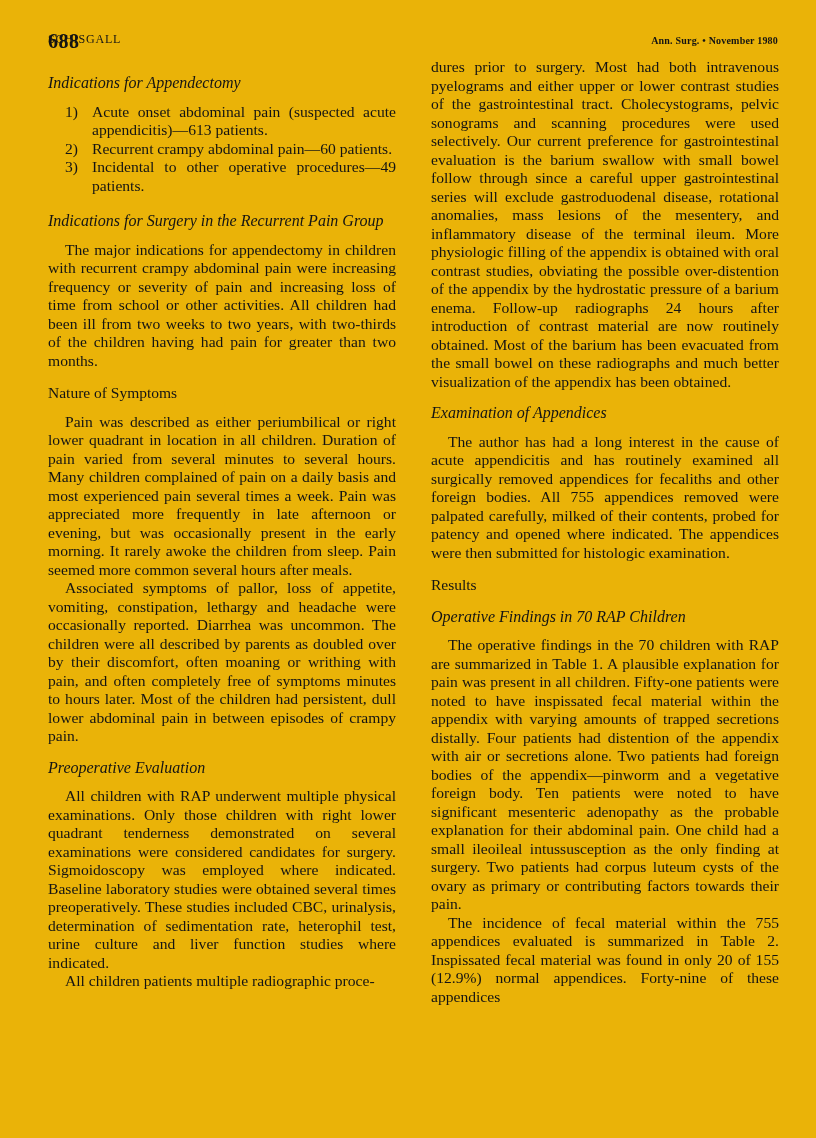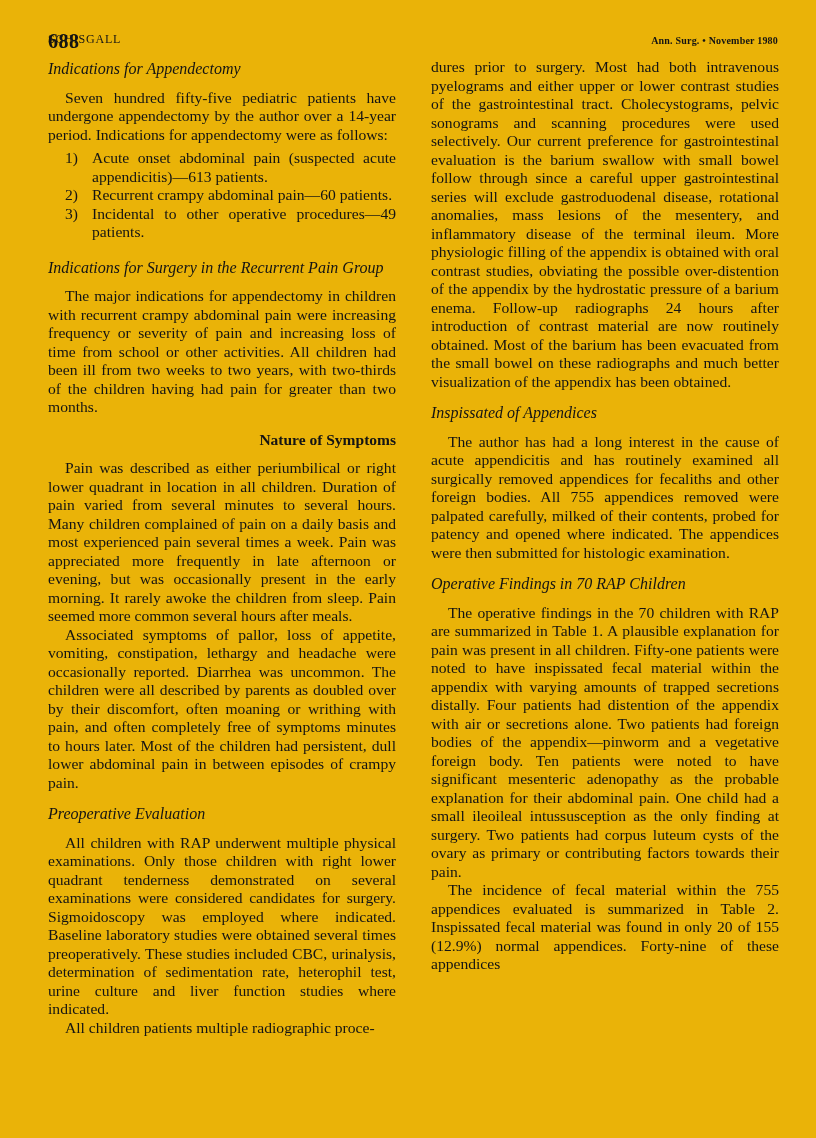--- a/index.html
+++ b/index.html
@@ -59,25 +59,25 @@
     font-size: 15.6px;
     line-height: 18.5px;
     text-align: justify;
   }
   .h-italic {
     font-style: italic;
     font-size: 16px;
     margin: 13px 0 10px 0;
     text-align: left;
   }
-  .h-italic.first { margin-top: 2px; }
+  .h-italic.first { margin-top: 16px; }
   .h-center {
-    font-weight: bold;
+    font-weight: normal;
     font-size: 15.5px;
-    text-align: right;
+    text-align: left;
     margin: 14px 0 10px 0;
   }
   p.para { margin: 0; text-indent: 17px; }
   p.para.noindent { text-indent: 0; }
   .list { margin: 5px 0 17px 0; }
   .list-item {
     padding-left: 44px;
     text-indent: -27px;
     text-align: justify;
   }
@@ -91,21 +91,20 @@
   <div class="header">
     <span class="page-num">688</span>
     <span class="running-head">SCHISGALL</span>
     <span class="journal-line">Ann. Surg. • November 1980</span>
   </div>
 
   <div class="columns">
 
     <div class="col">
       <div class="h-italic first">Indications for Appendectomy</div>
-      <p class="para">Seven hundred fifty-five pediatric patients have undergone appendectomy by the author over a 14-year period. Indications for appendectomy were as follows:</p>
 
       <div class="list">
         <div class="list-item"><span class="num">1)</span><span>Acute onset abdominal pain (suspected acute appendicitis)—613 patients.</span></div>
         <div class="list-item"><span class="num">2)</span><span>Recurrent crampy abdominal pain—60 patients.</span></div>
         <div class="list-item"><span class="num">3)</span><span>Incidental to other operative procedures—49 patients.</span></div>
       </div>
 
       <div class="h-italic">Indications for Surgery in the Recurrent Pain Group</div>
       <p class="para">The major indications for appendectomy in children with recurrent crampy abdominal pain were increasing frequency or severity of pain and increasing loss of time from school or other activities. All children had been ill from two weeks to two years, with two-thirds of the children having had pain for greater than two months.</p>
 
@@ -114,23 +113,24 @@
       <p class="para">Associated symptoms of pallor, loss of appetite, vomiting, constipation, lethargy and headache were occasionally reported. Diarrhea was uncommon. The children were all described by parents as doubled over by their discomfort, often moaning or writhing with pain, and often completely free of symptoms minutes to hours later. Most of the children had persistent, dull lower abdominal pain in between episodes of crampy pain.</p>
 
       <div class="h-italic">Preoperative Evaluation</div>
       <p class="para">All children with RAP underwent multiple physical examinations. Only those children with right lower quadrant tenderness demonstrated on several examinations were considered candidates for surgery. Sigmoidoscopy was employed where indicated. Baseline laboratory studies were obtained several times preoperatively. These studies included CBC, urinalysis, determination of sedimentation rate, heterophil test, urine culture and liver function studies where indicated.</p>
       <p class="para">All children patients multiple radiographic proce-</p>
     </div>
 
     <div class="col">
       <p class="para noindent">dures prior to surgery. Most had both intravenous pyelograms and either upper or lower contrast studies of the gastrointestinal tract. Cholecystograms, pelvic sonograms and scanning procedures were used selectively. Our current preference for gastrointestinal evaluation is the barium swallow with small bowel follow through since a careful upper gastrointestinal series will exclude gastroduodenal disease, rotational anomalies, mass lesions of the mesentery, and inflammatory disease of the terminal ileum. More physiologic filling of the appendix is obtained with oral contrast studies, obviating the possible over-distention of the appendix by the hydrostatic pressure of a barium enema. Follow-up radiographs 24 hours after introduction of contrast material are now routinely obtained. Most of the barium has been evacuated from the small bowel on these radiographs and much better visualization of the appendix has been obtained.</p>
 
-      <div class="h-italic">Inspissated of Appendices</div>
+      <div class="h-italic">Examination of Appendices</div>
       <p class="para">The author has had a long interest in the cause of acute appendicitis and has routinely examined all surgically removed appendices for fecaliths and other foreign bodies. All 755 appendices removed were palpated carefully, milked of their contents, probed for patency and opened where indicated. The appendices were then submitted for histologic examination.</p>
 
+      <div class="h-center">Results</div>
 
       <div class="h-italic">Operative Findings in 70 RAP Children</div>
       <p class="para">The operative findings in the 70 children with RAP are summarized in Table 1. A plausible explanation for pain was present in all children. Fifty-one patients were noted to have inspissated fecal material within the appendix with varying amounts of trapped secretions distally. Four patients had distention of the appendix with air or secretions alone. Two patients had foreign bodies of the appendix—pinworm and a vegetative foreign body. Ten patients were noted to have significant mesenteric adenopathy as the probable explanation for their abdominal pain. One child had a small ileoileal intussusception as the only finding at surgery. Two patients had corpus luteum cysts of the ovary as primary or contributing factors towards their pain.</p>
 
       <p class="para">The incidence of fecal material within the 755 appendices evaluated is summarized in Table 2. Inspissated fecal material was found in only 20 of 155 (12.9%) normal appendices. Forty-nine of these appendices</p>
     </div>
 
   </div>
 </div>
 

